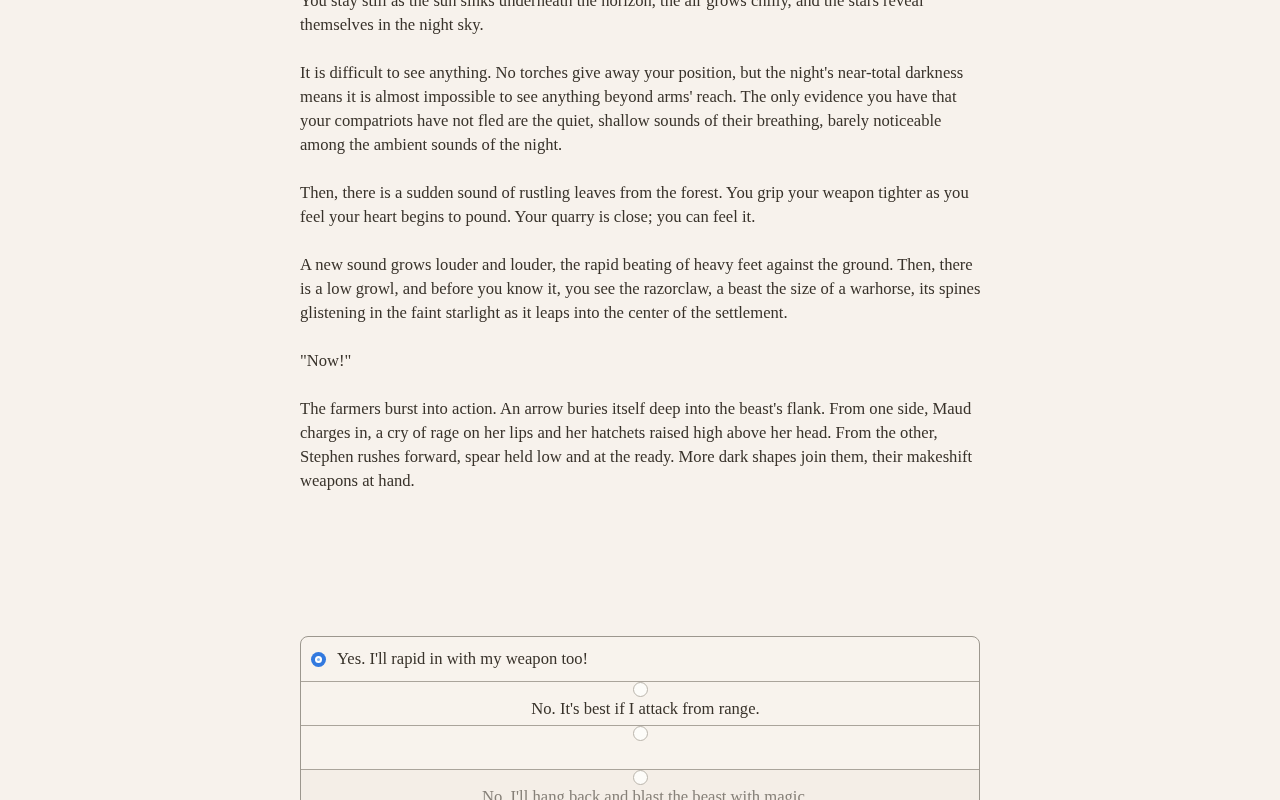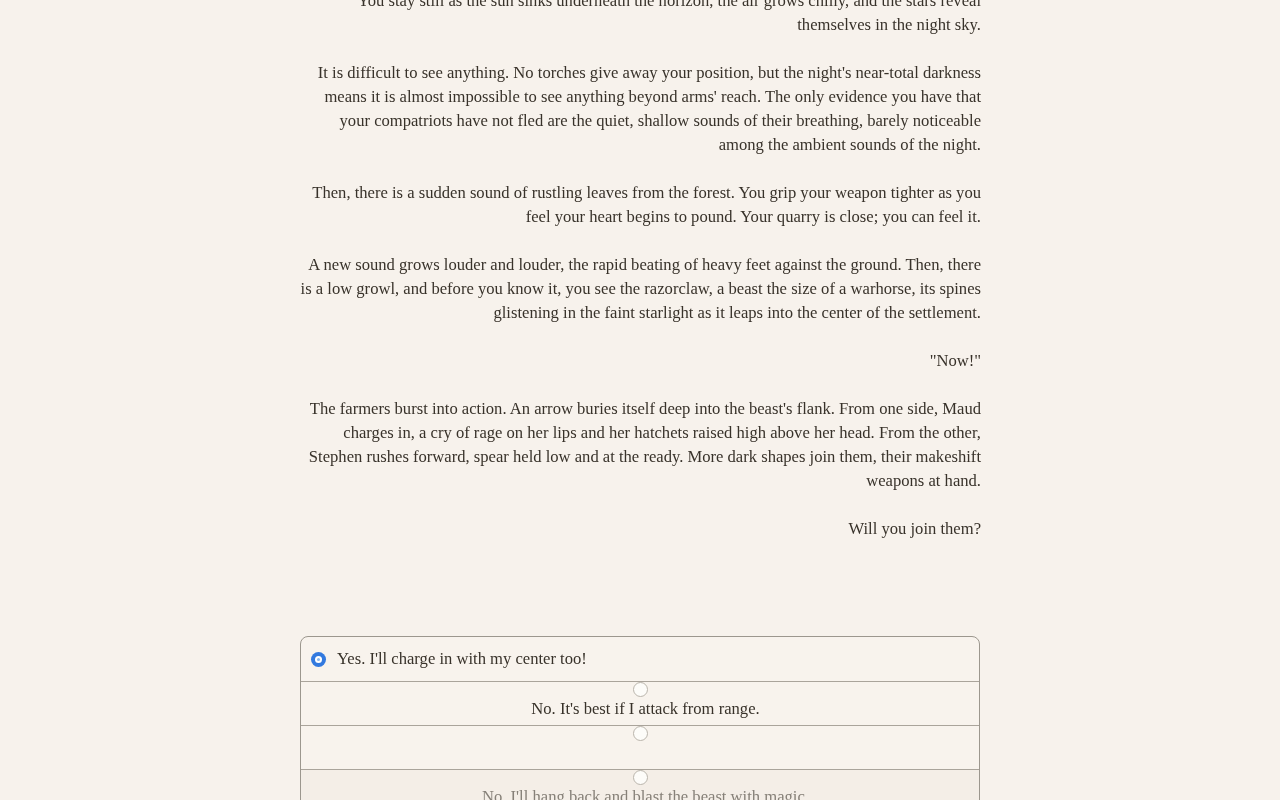--- a/index.html
+++ b/index.html
@@ -8,21 +8,20 @@
     width: 1280px;
     height: 800px;
     overflow: hidden;
     background: #f7f2ec;
     font-family: "Liberation Serif", "DejaVu Serif", serif;
   }
   .page {
     position: relative;
     width: 1280px;
     height: 800px;
-    text-align: right;
   }
   .story {
     position: absolute;
     left: 300px;
     top: -11px;
     width: 681px;
     color: #38322a;
     font-size: 16.6px;
     line-height: 24px;
   }
@@ -107,26 +106,25 @@
 <body>
 
 <div class="page">
   <div class="story" id="story">
       <p>You stay still as the sun sinks underneath the horizon, the air grows chilly, and the stars reveal themselves in the night sky.</p>
       <p>It is difficult to see anything. No torches give away your position, but the night's near-total darkness means it is almost impossible to see anything beyond arms' reach. The only evidence you have that your compatriots have not fled are the quiet, shallow sounds of their breathing, barely noticeable among the ambient sounds of the night.</p>
       <p>Then, there is a sudden sound of rustling leaves from the forest. You grip your weapon tighter as you feel your heart begins to pound. Your quarry is close; you can feel it.</p>
       <p>A new sound grows louder and louder, the rapid beating of heavy feet against the ground. Then, there is a low growl, and before you know it, you see the razorclaw, a beast the size of a warhorse, its spines glistening in the faint starlight as it leaps into the center of the settlement.</p>
       <p>"Now!"</p>
       <p>The farmers burst into action. An arrow buries itself deep into the beast's flank. From one side, Maud charges in, a cry of rage on her lips and her hatchets raised high above her head. From the other, Stephen rushes forward, spear held low and at the ready. More dark shapes join them, their makeshift weapons at hand.</p>
-      <p>Will you join them?</p>
     </div>
   <div class="choices" id="choices">
       <div class="choice-row">
         <span class="radio checked"></span>
-        <span class="choice-label">Yes. I'll charge in with my center too!</span>
+        <span class="choice-label">Yes. I'll rapid in with my weapon too!</span>
       </div>
       <div class="choice-row">
         <span class="radio unchecked"></span>
         <span class="choice-label">No. It's best if I attack from range.</span>
       </div>
       <div class="choice-row">
         <span class="radio unchecked"></span>
       </div>
       <div class="choice-row disabled">
         <span class="radio unchecked"></span>

